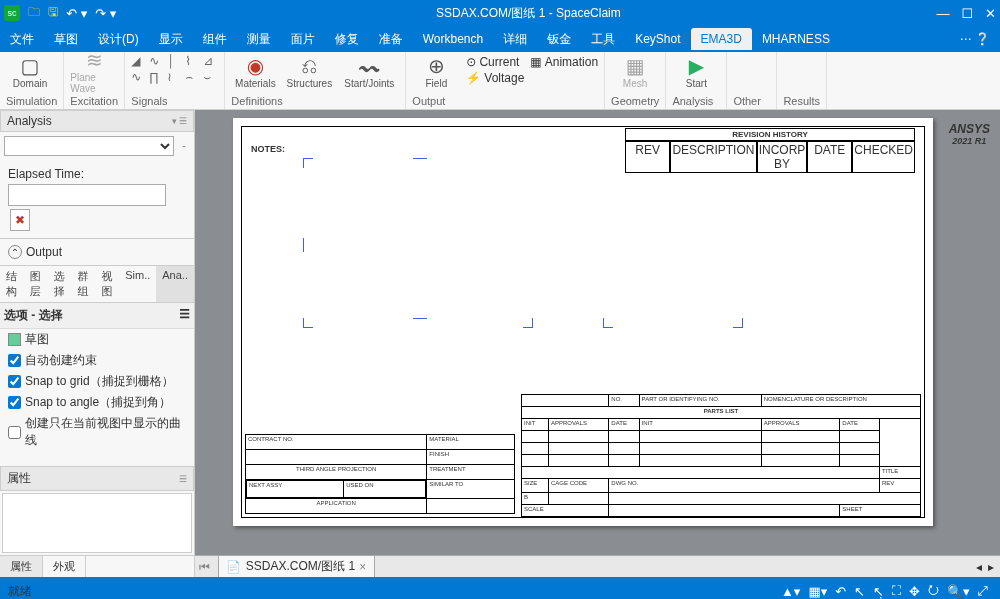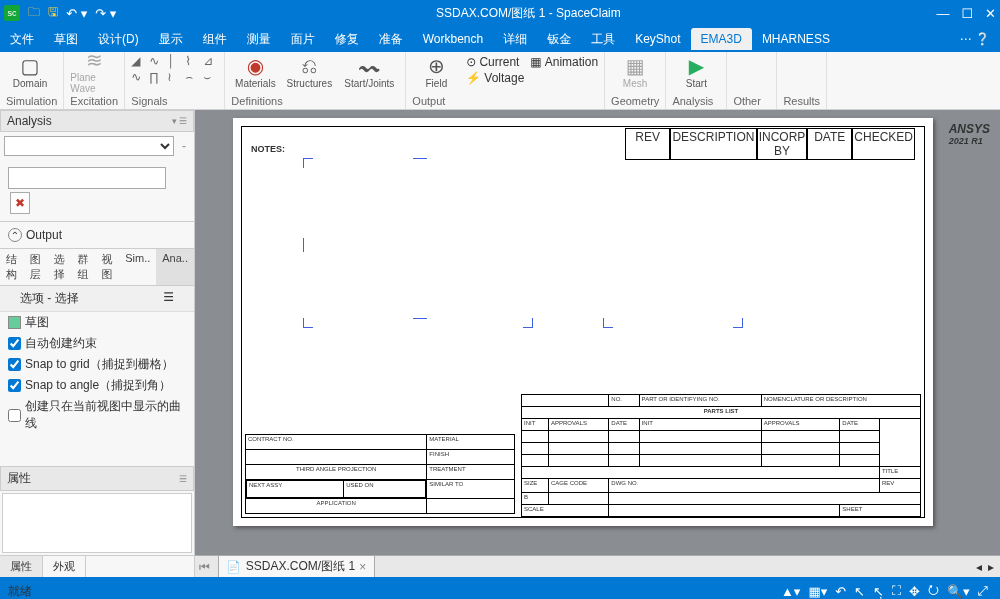--- a/index.html
+++ b/index.html
@@ -32,21 +32,21 @@
 .dropdown{margin:4px;padding:2px;border:1px solid #aaa;background:#fff;height:20px;width:170px;}
 .status-sec{padding:4px 8px;font-size:11px;}
 .status-sec div{margin:3px 0;}
 .txtin{border:1px solid #aaa;background:#fff;height:22px;width:158px;display:inline-block;}
 .clrbtn{border:1px solid #aaa;background:#fdfdfd;width:20px;height:22px;display:inline-flex;align-items:center;justify-content:center;color:#c0392b;font-size:12px;margin-left:2px;}
 .output-sec{border-top:1px solid #ccc;padding:6px 8px;font-size:11px;display:flex;align-items:center;gap:4px;}
 .output-sec .circ{border:1px solid #888;border-radius:50%;width:14px;height:14px;display:inline-flex;align-items:center;justify-content:center;font-size:10px;}
 .tabs{display:flex;border-top:1px solid #ccc;border-bottom:1px solid #ccc;}
 .tabs .tab{padding:3px 6px;font-size:11px;color:#444;cursor:pointer;}
 .tabs .tab.active{background:#e0e0e0;}
-.opt-header{padding:4px 20px;font-size:12px;background:#f0f0f0;border-bottom:1px solid #ddd;display:flex;justify-content:space-between;}
+.opt-header{padding:4px 4px;font-size:12px;background:#f0f0f0;border-bottom:1px solid #ddd;display:flex;justify-content:space-between;font-weight:bold;}
 .opt-row{display:flex;align-items:center;gap:4px;padding:2px 8px;font-size:11px;}
 .opt-row input[type=checkbox]{width:13px;height:13px;accent-color:#0078d4;}
 .swatch{width:13px;height:13px;background:#6c9;border:1px solid #888;}
 .props{margin-top:auto;}
 .props .pbody{height:60px;background:#fff;border:1px solid #ccc;margin:2px;}
 .bottabs{display:flex;border-top:1px solid #ccc;}
 .bottabs .bt{padding:3px 10px;font-size:11px;border-right:1px solid #ccc;cursor:pointer;}
 .bottabs .bt.active{background:#e8e8e8;}
 .canvas{flex:1;background:#8a8d91;position:relative;overflow:hidden;}
 .sheet{position:absolute;left:38px;top:8px;width:700px;height:408px;background:#fff;box-shadow:2px 2px 4px rgba(0,0,0,.4);font-size:7px;}
@@ -56,21 +56,21 @@
 .revhist .rh-title{text-align:center;font-size:8px;font-weight:bold;border:1px solid #000;padding:1px;}
 .revhist .rh-cols{display:flex;font-size:6px;}
 .revhist .rh-cols span{border:1px solid #000;flex:1;padding:1px;text-align:center;}
 .mark{position:absolute;border:1px solid #4060e0;}
 .titleblock{position:absolute;right:12px;bottom:12px;width:400px;height:120px;}
 .titleblock table{border-collapse:collapse;width:100%;height:100%;}
 .titleblock td{border:1px solid #000;font-size:6px;padding:1px 2px;vertical-align:top;}
 .appblock{position:absolute;left:12px;bottom:12px;width:270px;height:80px;}
 .appblock table{border-collapse:collapse;width:100%;height:100%;}
 .appblock td{border:1px solid #000;font-size:6px;padding:1px 2px;vertical-align:top;}
-.ansys{position:absolute;right:10px;top:10px;color:#ccc;font-size:14px;font-weight:bold;font-style:italic;}
+.ansys{position:absolute;right:10px;top:10px;color:#ccc;font-size:14px;font-weight:bold;font-style:italic;text-align:center;}
 .ansys .yr{font-size:9px;}
 .watermark{position:absolute;right:155px;top:50px;text-align:center;pointer-events:none;}
 .watermark .wm-circ{width:40px;height:40px;border-radius:50%;background:#222;display:inline-block;position:relative;}
 .watermark .wm-title{font-size:14px;font-weight:bold;color:#111;}
 .watermark .wm-sub{font-size:8px;color:#333;}
 .doctabs{position:absolute;bottom:0;left:0;right:0;height:22px;background:#e8e8e8;display:flex;align-items:center;border-top:1px solid #aaa;}
 .doctab{background:#f7f7f7;border:1px solid #aaa;padding:2px 8px;font-size:11px;display:flex;align-items:center;gap:4px;margin-left:4px;}
 .doctab .x{color:#888;cursor:pointer;}
 .doctabs .arrows{margin-left:auto;display:flex;gap:6px;padding-right:6px;color:#888;font-size:10px;}
 .statusbar{height:28px;background:#0078d4;display:flex;align-items:center;padding:8px 8px;color:#fff;font-size:11px;}
@@ -222,20 +222,21 @@
   <div class="leftpanel">
     <div class="ph">
         <span>Analysis</span>
         <span class="arrow">▾ ☰</span>
       </div>
     <div style="display:flex;align-items:center;">
         <select class="dropdown"></select>
         <span style="margin:0 4px;color:#888">-</span>
       </div>
     <div class="status-sec">
+      <div>Elapsed Time:</div>
       <div><span class="txtin"></span><span class="clrbtn">✖</span></div>
     </div>
     <div class="output-sec">
         <span class="circ">⌃</span>
         <span>Output</span>
       </div>
     <div class="tabs">
       <span class="tab">结构</span>
       <span class="tab">图层</span>
       <span class="tab">选择</span>
@@ -285,20 +286,21 @@
     <div class="ansys"><span>ANSYS</span><div class="yr">2021 R1</div></div>
     <div class="watermark">
       <div class="wm-circ"></div>
       <div class="wm-title">伤逝的安详</div>
       <div class="wm-sub">关注互联网与系统软件技术的IT技术博客</div>
     </div>
     <div class="sheet">
       <div class="border"></div>
       <div class="notes">NOTES:</div>
       <div class="revhist">
+        <div class="rh-title">REVISION  HISTORY</div>
         <div class="rh-cols">
             <span>REV</span>
             <span style="flex:2">DESCRIPTION</span>
             <span>INCORP BY</span>
             <span>DATE</span>
             <span>CHECKED</span>
           </div>
       </div>
 
       <div class="mark" style="left:70px;top:40px;width:10px;height:10px;border-right:none;border-bottom:none"></div>

